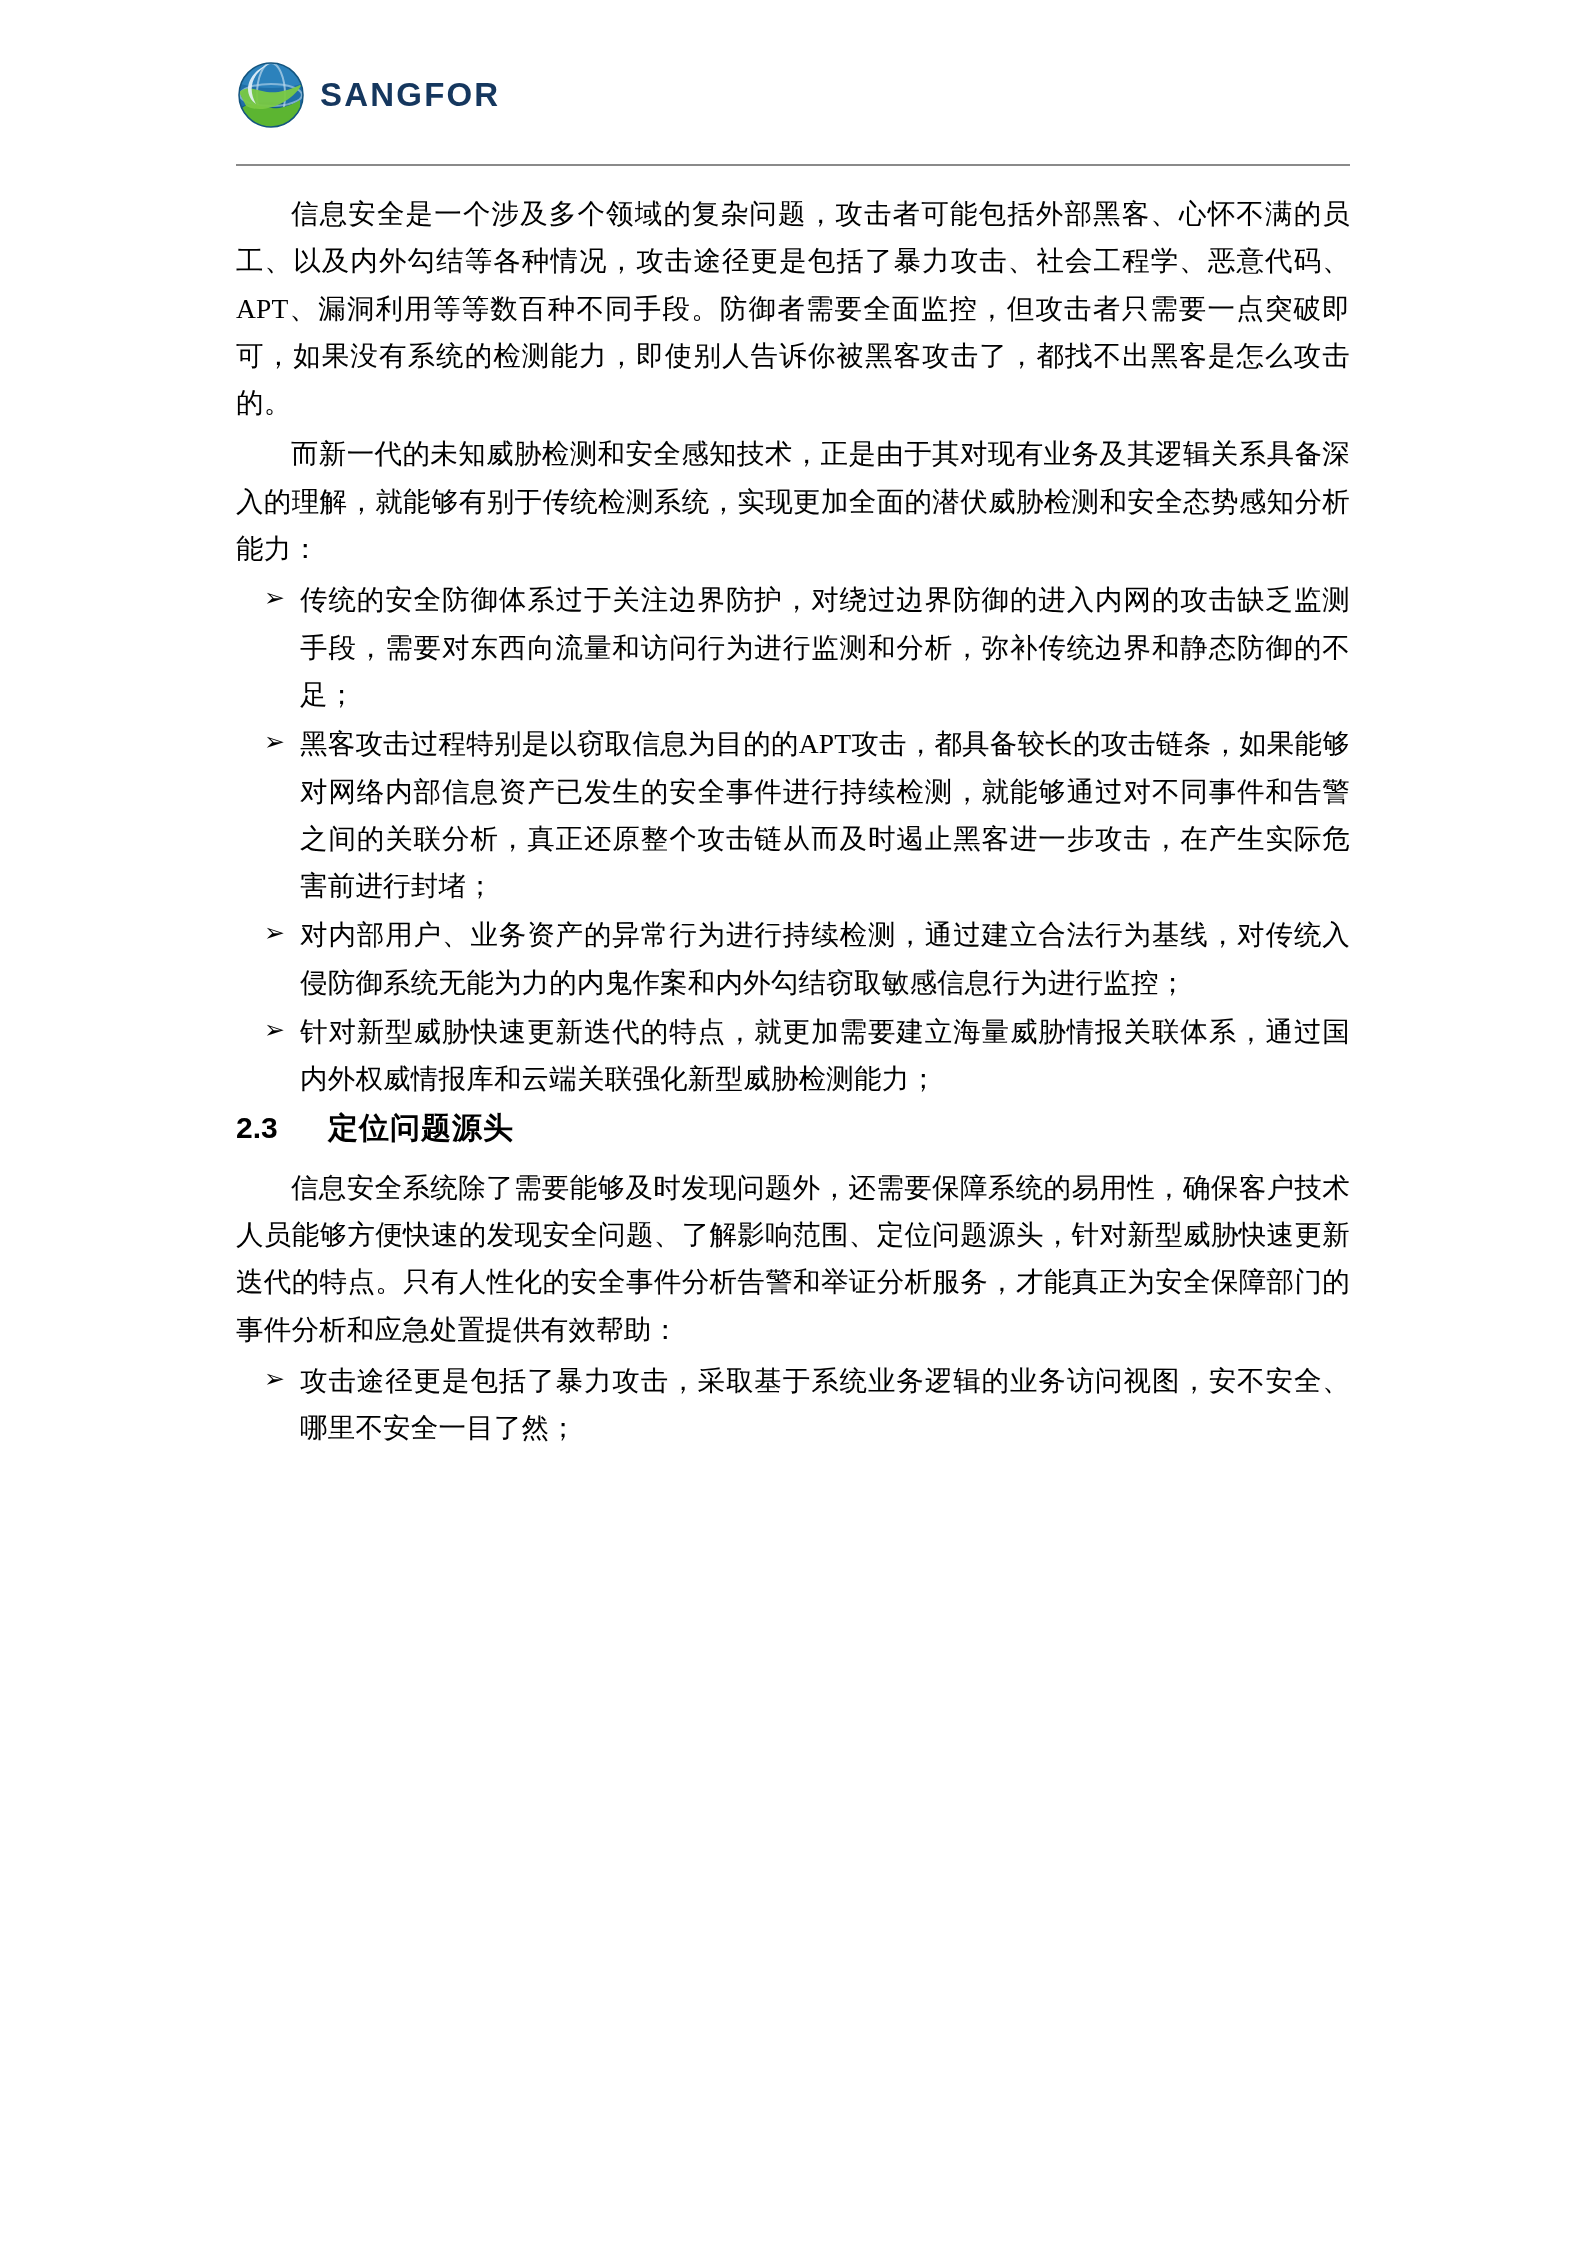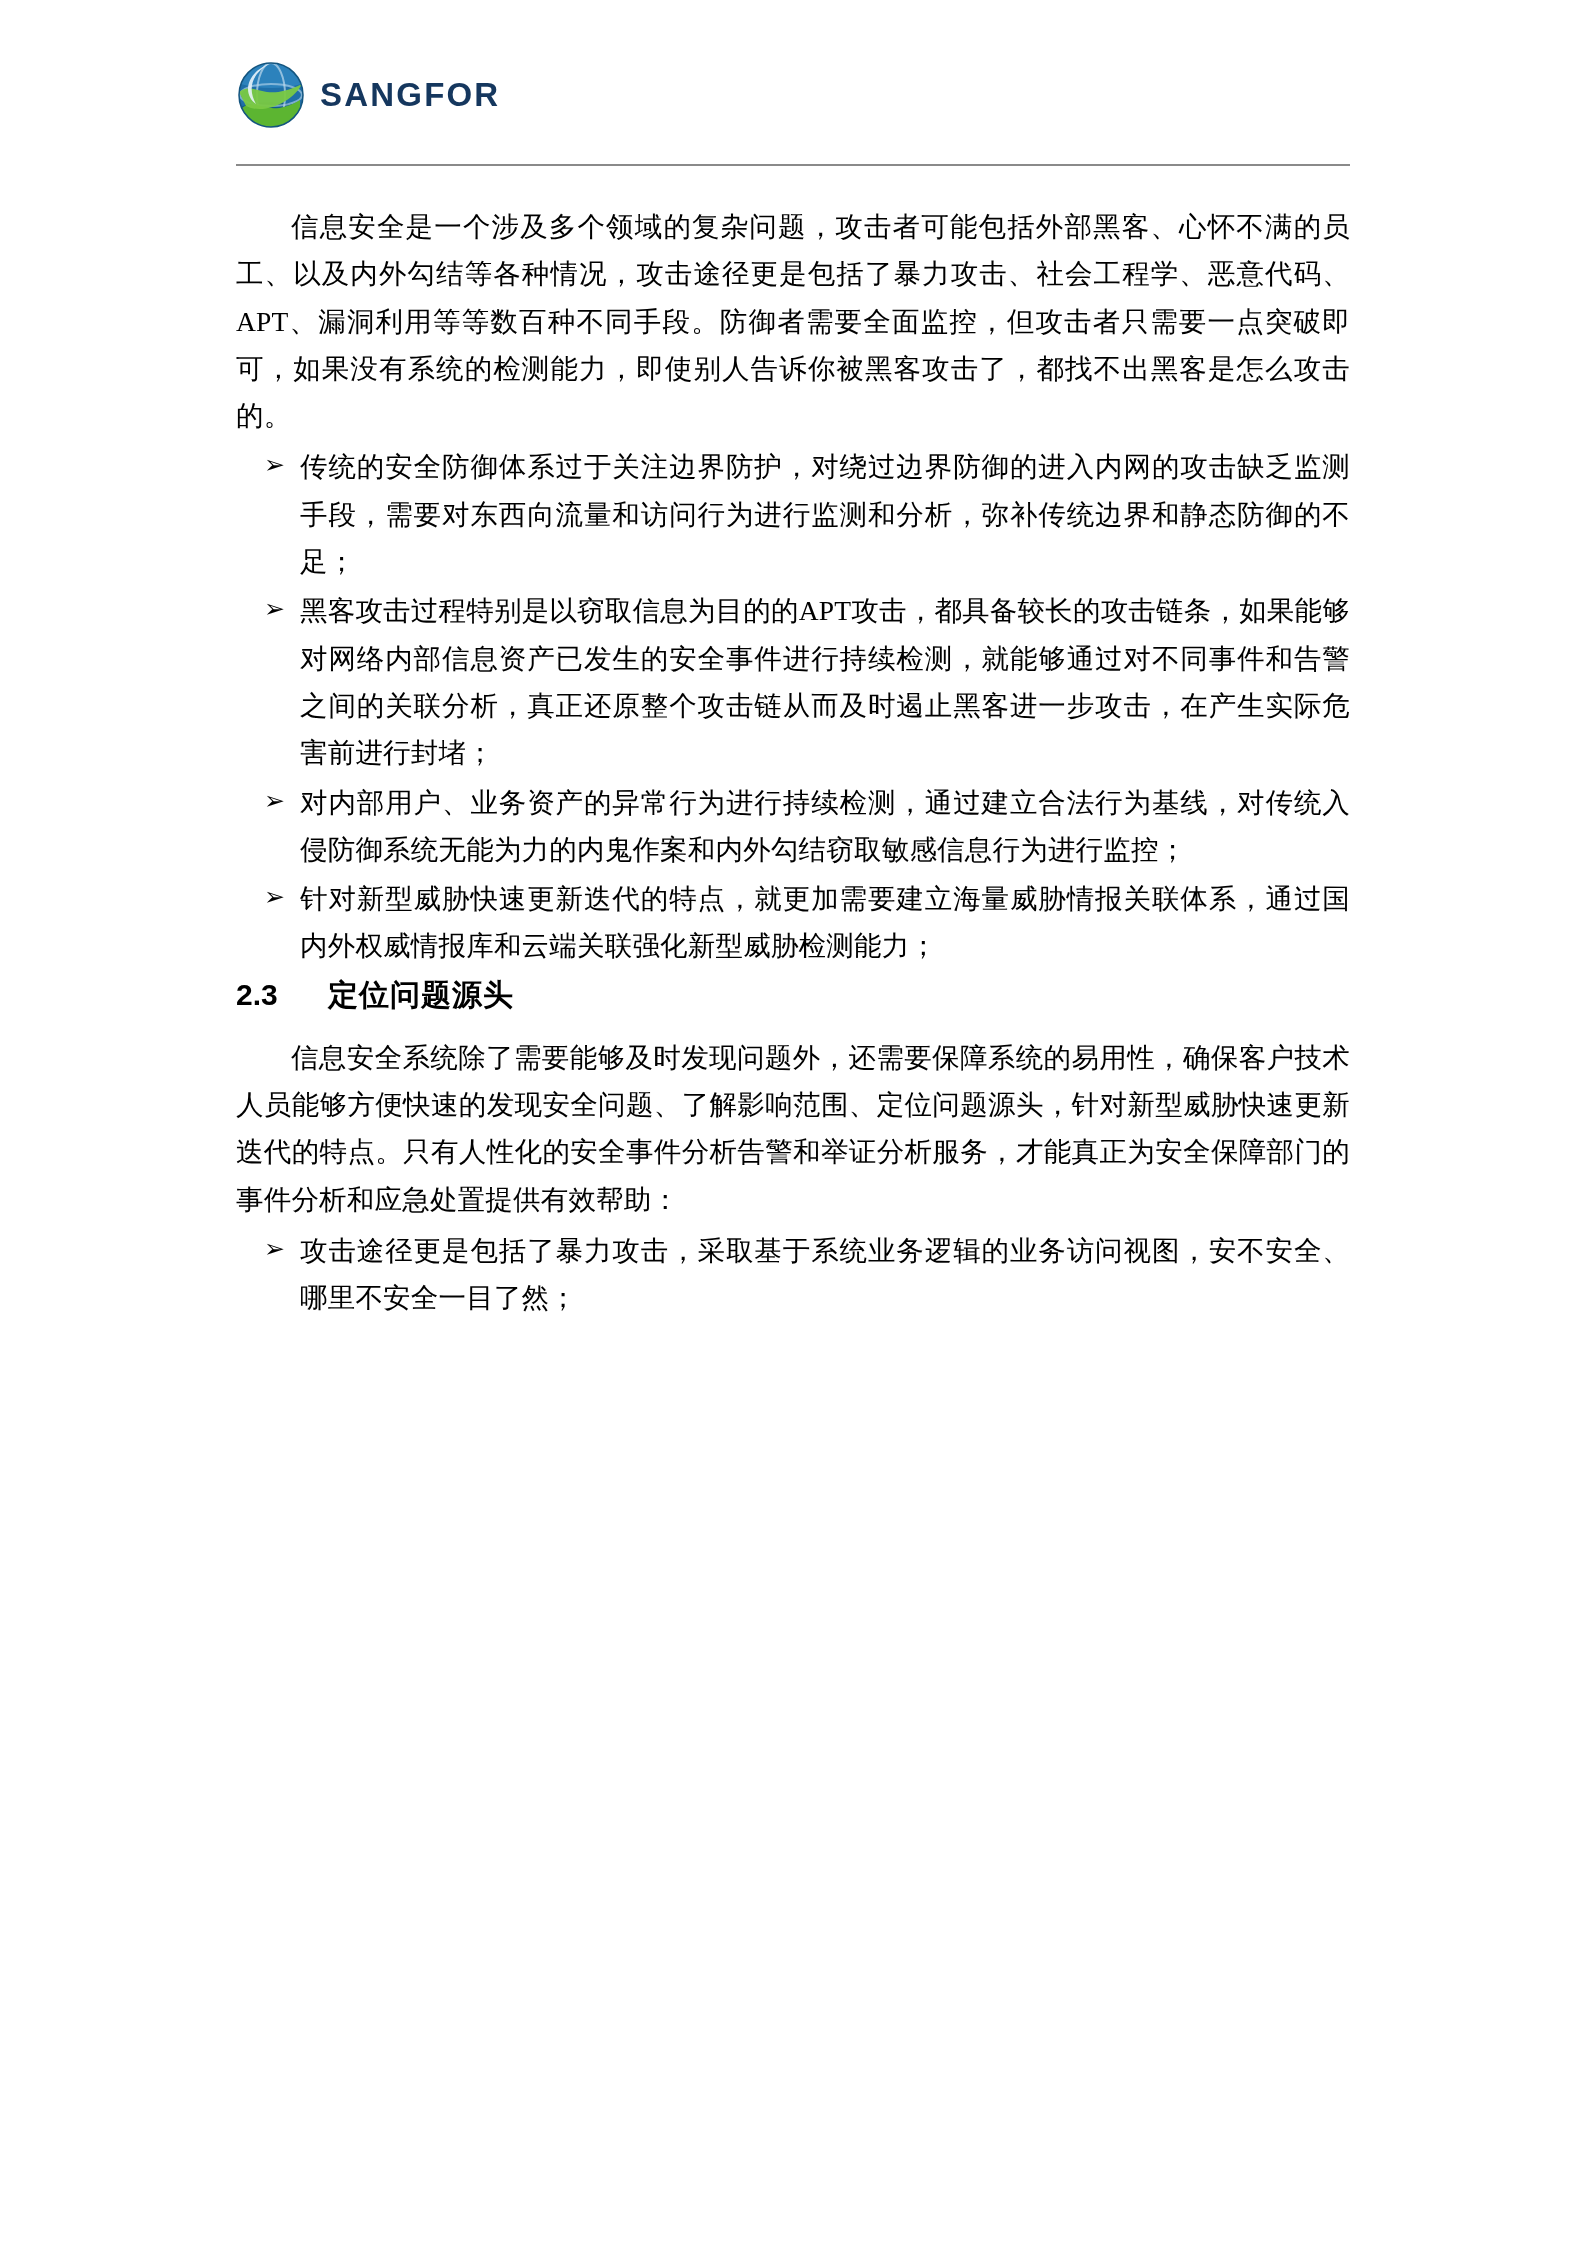--- a/index.html
+++ b/index.html
@@ -68,21 +68,21 @@
     margin: 0 0 14px 0;
     display: flex;
     line-height: 1.5;
     color: #000;
   }
   h2.sec .num { width: 92px; flex: 0 0 92px; }
   h2.sec .ttl { letter-spacing: 1px; }
   .sec-2-3 { margin-top: 40px; align-items: flex-end; }
 
   p.para {
-    margin: 17px 0 4px 0;
+    margin: 4px 0 4px 0;
     font-size: 27.5px;
     line-height: 1.72;
     text-align: justify;
     text-indent: 55px;
     letter-spacing: 0.2px;
   }
   ul.bullets {
     list-style: none;
     margin: 0;
     padding: 0;
@@ -137,20 +137,21 @@
       </div>
       <div class="logo-text">SANGFOR</div>
     </div>
     <div class="header-rule"></div>
   </div>
 
   <div class="content">
 
 
     <p class="para">信息安全是一个涉及多个领域的复杂问题，攻击者可能包括外部黑客、心怀不满的员工、以及内外勾结等各种情况，攻击途径更是包括了暴力攻击、社会工程学、恶意代码、APT、漏洞利用等等数百种不同手段。防御者需要全面监控，但攻击者只需要一点突破即可，如果没有系统的检测能力，即使别人告诉你被黑客攻击了，都找不出黑客是怎么攻击的。</p>
+    <p class="para">而新一代的未知威胁检测和安全感知技术，正是由于其对现有业务及其逻辑关系具备深入的理解，就能够有别于传统检测系统，实现更加全面的潜伏威胁检测和安全态势感知分析能力：</p>
 
     <ul class="bullets">
       <li>
         <span class="marker">➢</span>
         <span class="txt">传统的安全防御体系过于关注边界防护，对绕过边界防御的进入内网的攻击缺乏监测手段，需要对东西向流量和访问行为进行监测和分析，弥补传统边界和静态防御的不足；</span>
       </li>
       <li>
         <span class="marker">➢</span>
         <span class="txt">黑客攻击过程特别是以窃取信息为目的的APT攻击，都具备较长的攻击链条，如果能够对网络内部信息资产已发生的安全事件进行持续检测，就能够通过对不同事件和告警之间的关联分析，真正还原整个攻击链从而及时遏止黑客进一步攻击，在产生实际危害前进行封堵；</span>
       </li>

